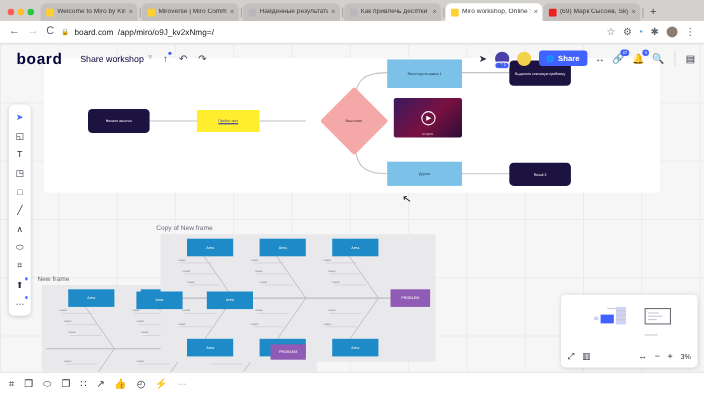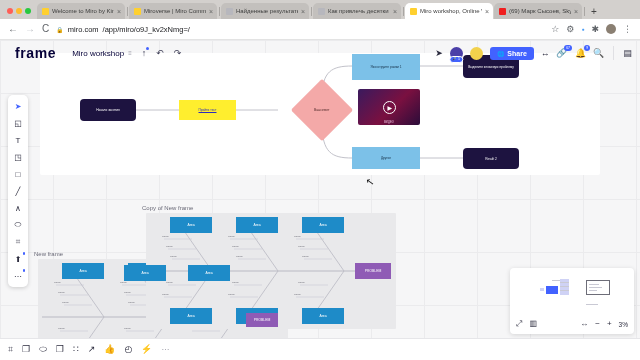--- a/index.html
+++ b/index.html
@@ -286,21 +286,21 @@
 
     <div class="newtab">+</div>
   </div>
 
   <div class="omnibox-row">
     <span class="navbtn">←</span>
     <span class="navbtn dim">→</span>
     <span class="navbtn">C</span>
     <div class="omnibox">
       <span class="lockicon">🔒</span>
-      <span class="urltext">miro.com</span>
+      <span class="urltext">board.com</span>
         <span class="urltext dim">/app/miro/o9J_kv2xNmg=/</span>
     </div>
     <div class="omni-right">
       <span>☆</span>
       <span>⚙</span>
       <span style="font-size:5px;color:#4a9cf5">●</span>
       <span>✱</span>
       <span class="profile-pic"></span>
       <span>⋮</span>
     </div>
@@ -484,22 +484,22 @@
       <div class="cause" style="left:16px; top:80px;">Cause</div>
       <div class="cause" style="left:86px; top:68px;">Cause</div>
       <div class="cause" style="left:82px; top:80px;">Cause</div>
       <div class="cause" style="left:152px; top:68px;">Cause</div>
       <div class="cause" style="left:148px; top:80px;">Cause</div>
     </div>
 
     <div class="canvas-cursor" style="left:366px; top:137px;">↖</div>
 
     <div class="miro-header">
-      <span class="miro-logo">frame</span>
-      <span class="board-title">Miro workshop</span>
+      <span class="miro-logo">board</span>
+      <span class="board-title">Share workshop</span>
       <span class="hdr-icon" style="margin-left:4px;font-size:6px;color:#9a9aa8">≡</span>
       <span class="hdr-icon">
         <span>↑</span>
         <span class="bluedot"></span>
       </span>
       <span class="hdr-icon">↶</span>
       <span class="hdr-icon">↷</span>
 
       <div class="hdr-right" style="pointer-events:auto">
         <span class="cursor-badge">➤</span>

